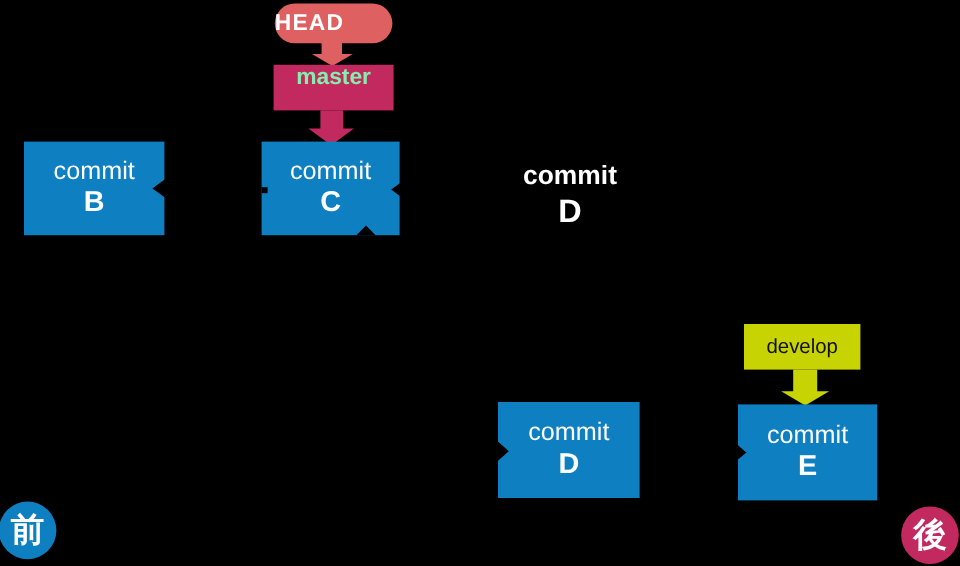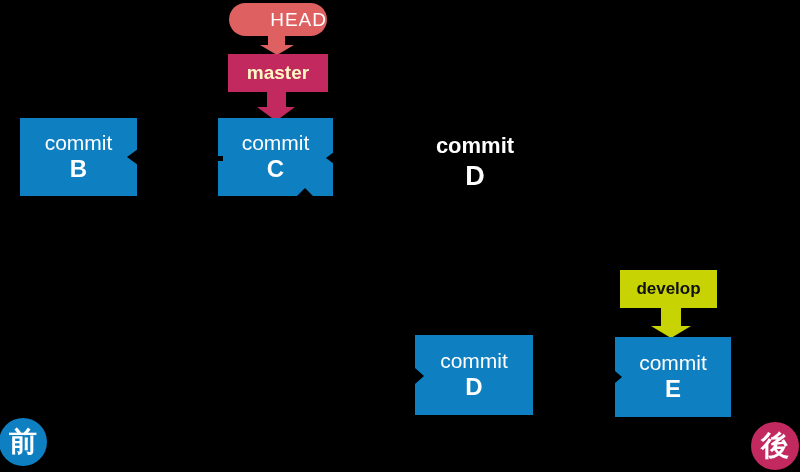--- a/index.html
+++ b/index.html
@@ -4,32 +4,32 @@
 <style>
   html,body{margin:0;padding:0;background:#000;}
   .stage{
     position:relative;width:800px;height:472px;background:var(--background,#000);
     overflow:hidden;font-family:"Liberation Sans","DejaVu Sans",sans-serif;
   }
   .abs{position:absolute;}
   
   .head-pill{
     left:229px;top:3px;width:98px;height:33px;border-radius:17px;
-    background:var(--head_salmon);display:flex;align-items:center;justify-content:flex-end;
-    color:#fff;font-weight:normal;font-size:19px;letter-spacing:1px;
+    background:var(--head_salmon);display:flex;align-items:center;justify-content:flex-start;
+    color:#fff;font-weight:bold;font-size:19px;letter-spacing:1px;
   }
   .master-box{
     left:228px;top:54px;width:100px;height:38px;background:var(--master_crimson);
-    display:flex;align-items:center;justify-content:center;
-    color:#fef9c3;font-weight:bold;font-size:19px;
+    display:flex;justify-content:center;
+    color:#86efac;font-weight:bold;font-size:19px;
   }
   .develop-box{
     left:620px;top:270px;width:97px;height:38px;background:var(--develop_yellowgreen);
     display:flex;align-items:center;justify-content:center;
-    color:#101010;font-weight:bold;font-size:17px;
+    color:#101010;font-weight:normal;font-size:17px;
   }
   
   .shaft{position:absolute;}
   .tri{position:absolute;width:0;height:0;}
   .head-arrow-shaft{left:268px;top:34px;width:17px;height:12px;background:var(--head_salmon);}
   .head-arrow-head{left:260px;top:45px;border-left:17px solid transparent;border-right:17px solid transparent;border-top:10px solid var(--head_salmon);}
   .master-arrow-shaft{left:267px;top:92px;width:19px;height:16px;background:var(--master_crimson);}
   .master-arrow-head{left:257px;top:107px;border-left:19px solid transparent;border-right:19px solid transparent;border-top:14px solid var(--master_crimson);}
   .develop-arrow-shaft{left:661px;top:308px;width:20px;height:19px;background:var(--develop_yellowgreen);}
   .develop-arrow-head{left:651px;top:326px;border-left:20px solid transparent;border-right:20px solid transparent;border-top:12px solid var(--develop_yellowgreen);}

